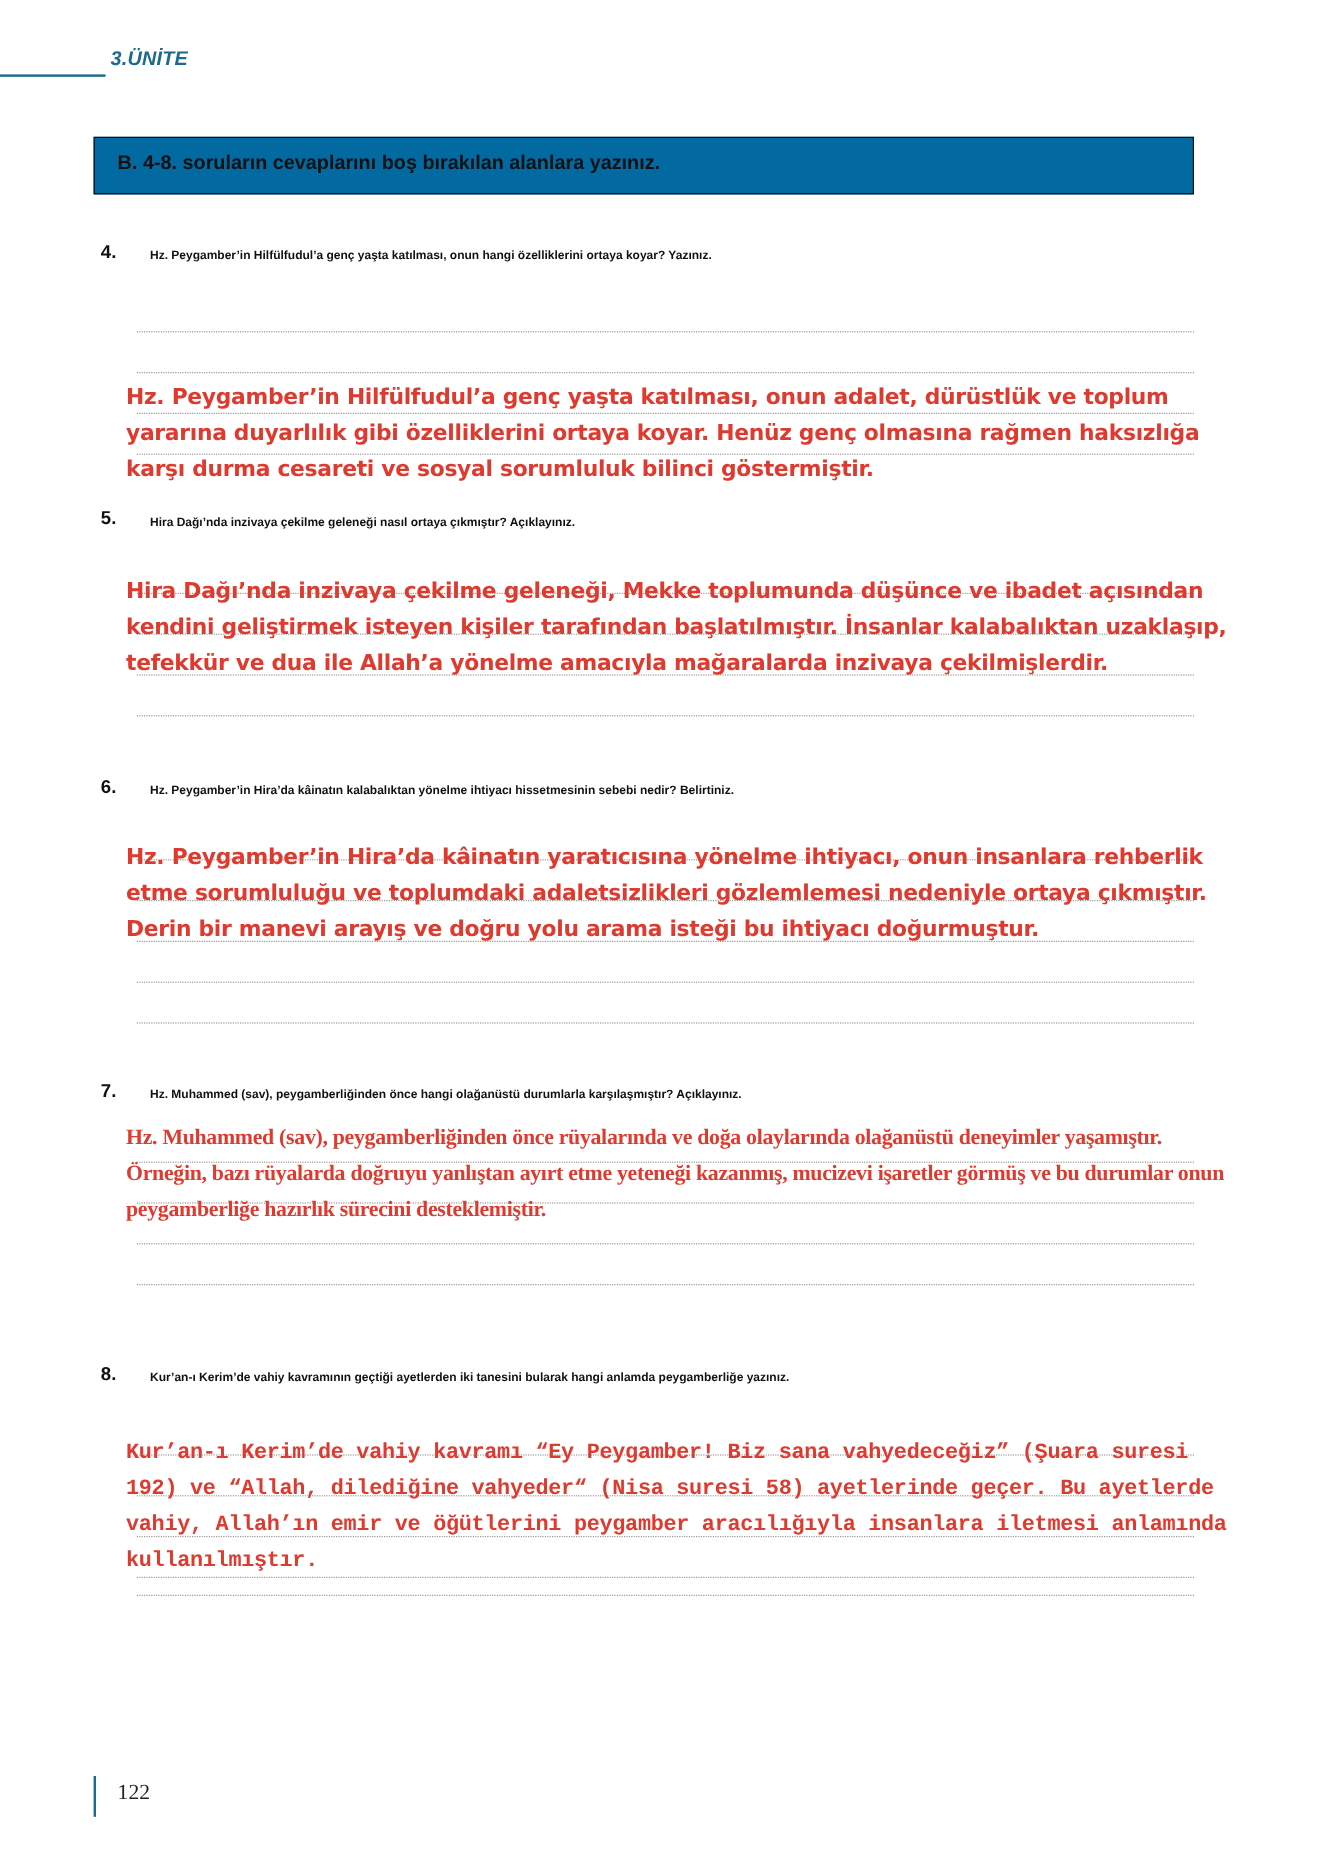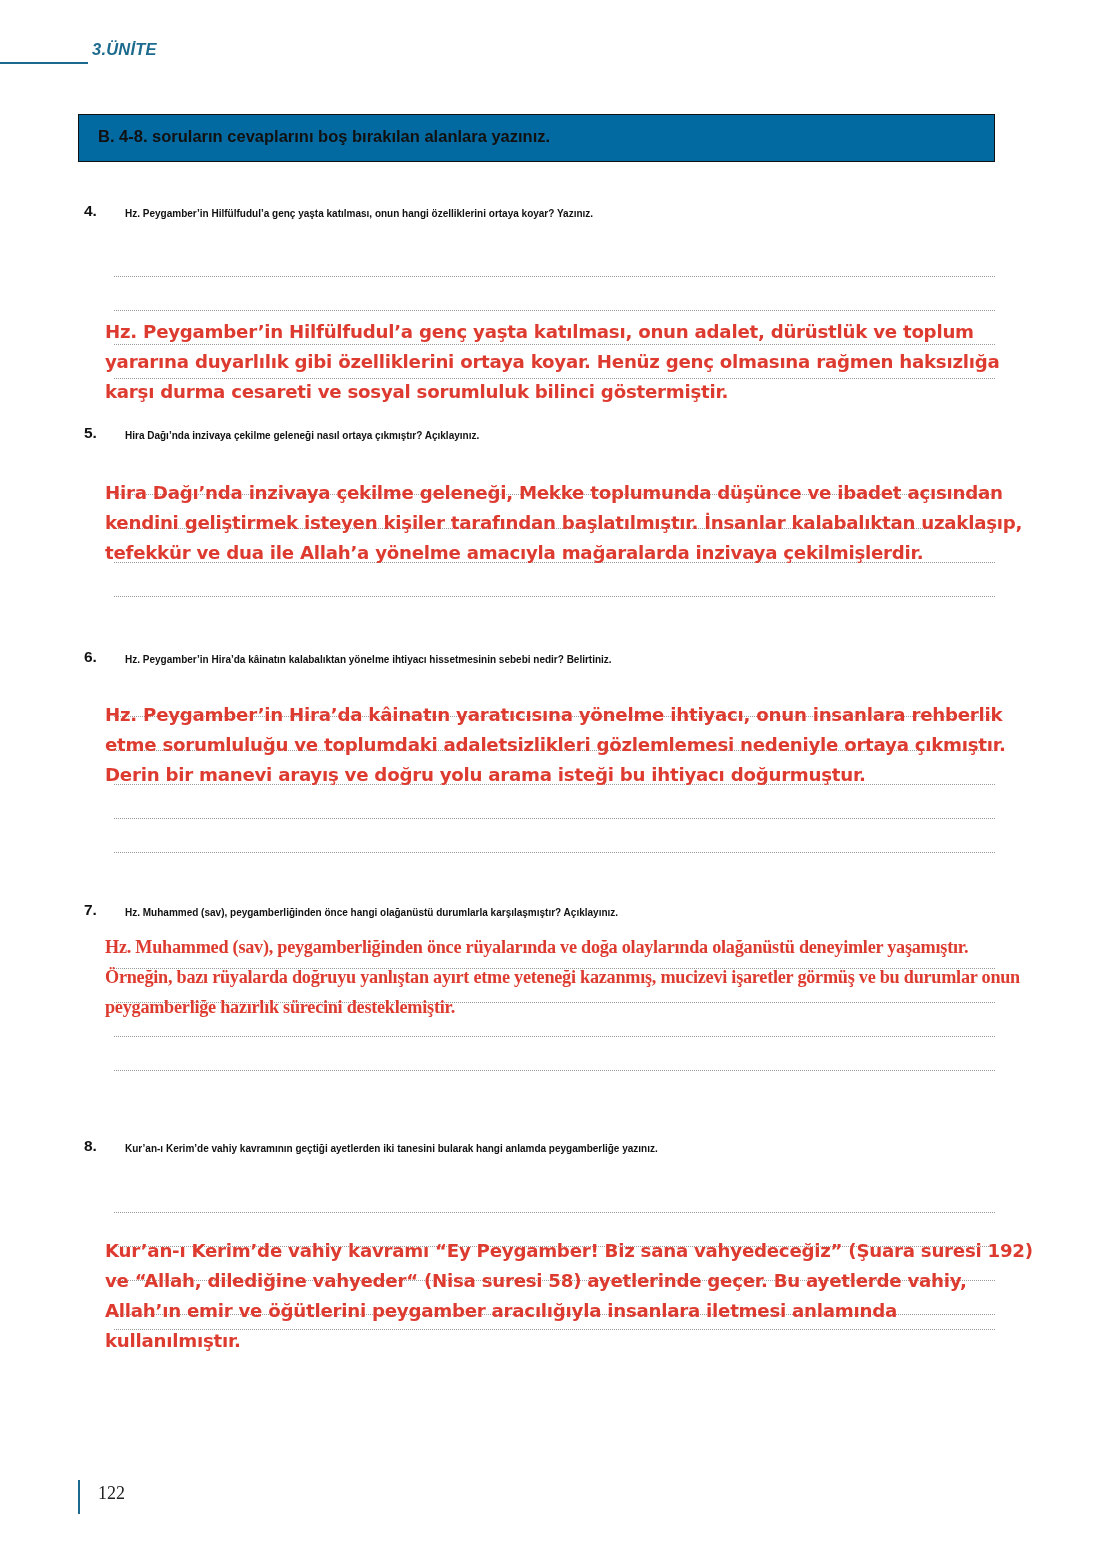--- a/index.html
+++ b/index.html
@@ -209,18 +209,18 @@
   <div class="q-num">8.</div>
   <div class="q-text">Kur’an-ı Kerim’de vahiy kavramının geçtiği ayetlerden iki tanesini bularak hangi anlamda peygamberliğe yazınız.</div>
 </div>
 <div class="lines" style="top:1196px;">
   <div class="dotline" style="top:16px;"></div>
   <div class="dotline" style="top:50px;"></div>
   <div class="dotline" style="top:84px;"></div>
   <div class="dotline" style="top:118px;"></div>
   <div class="dotline" style="top:133px;"></div>
 </div>
-<div class="answer" style="top:1236px;">Kur’an-ı Kerim’de vahiy kavramı “Ey Peygamber! Biz sana vahyedeceğiz” (Şuara suresi 192) ve “Allah, dilediğine vahyeder“ (Nisa suresi 58) ayetlerinde geçer. Bu ayetlerde vahiy, Allah’ın emir ve öğütlerini peygamber aracılığıyla insanlara iletmesi anlamında kullanılmıştır.</div>
+<div class="answer" style="top:1196px;font-family:Liberation Mono, monospace;">Kur’an-ı Kerim’de vahiy kavramı “Ey Peygamber! Biz sana vahyedeceğiz” (Şuara suresi 192) ve “Allah, dilediğine vahyeder“ (Nisa suresi 58) ayetlerinde geçer. Bu ayetlerde vahiy, Allah’ın emir ve öğütlerini peygamber aracılığıyla insanlara iletmesi anlamında kullanılmıştır.</div>
 
 <div class="footer">
   <div class="footer-rule"></div>
   <div class="page-number">122</div>
 </div>
 
 </body></html>

